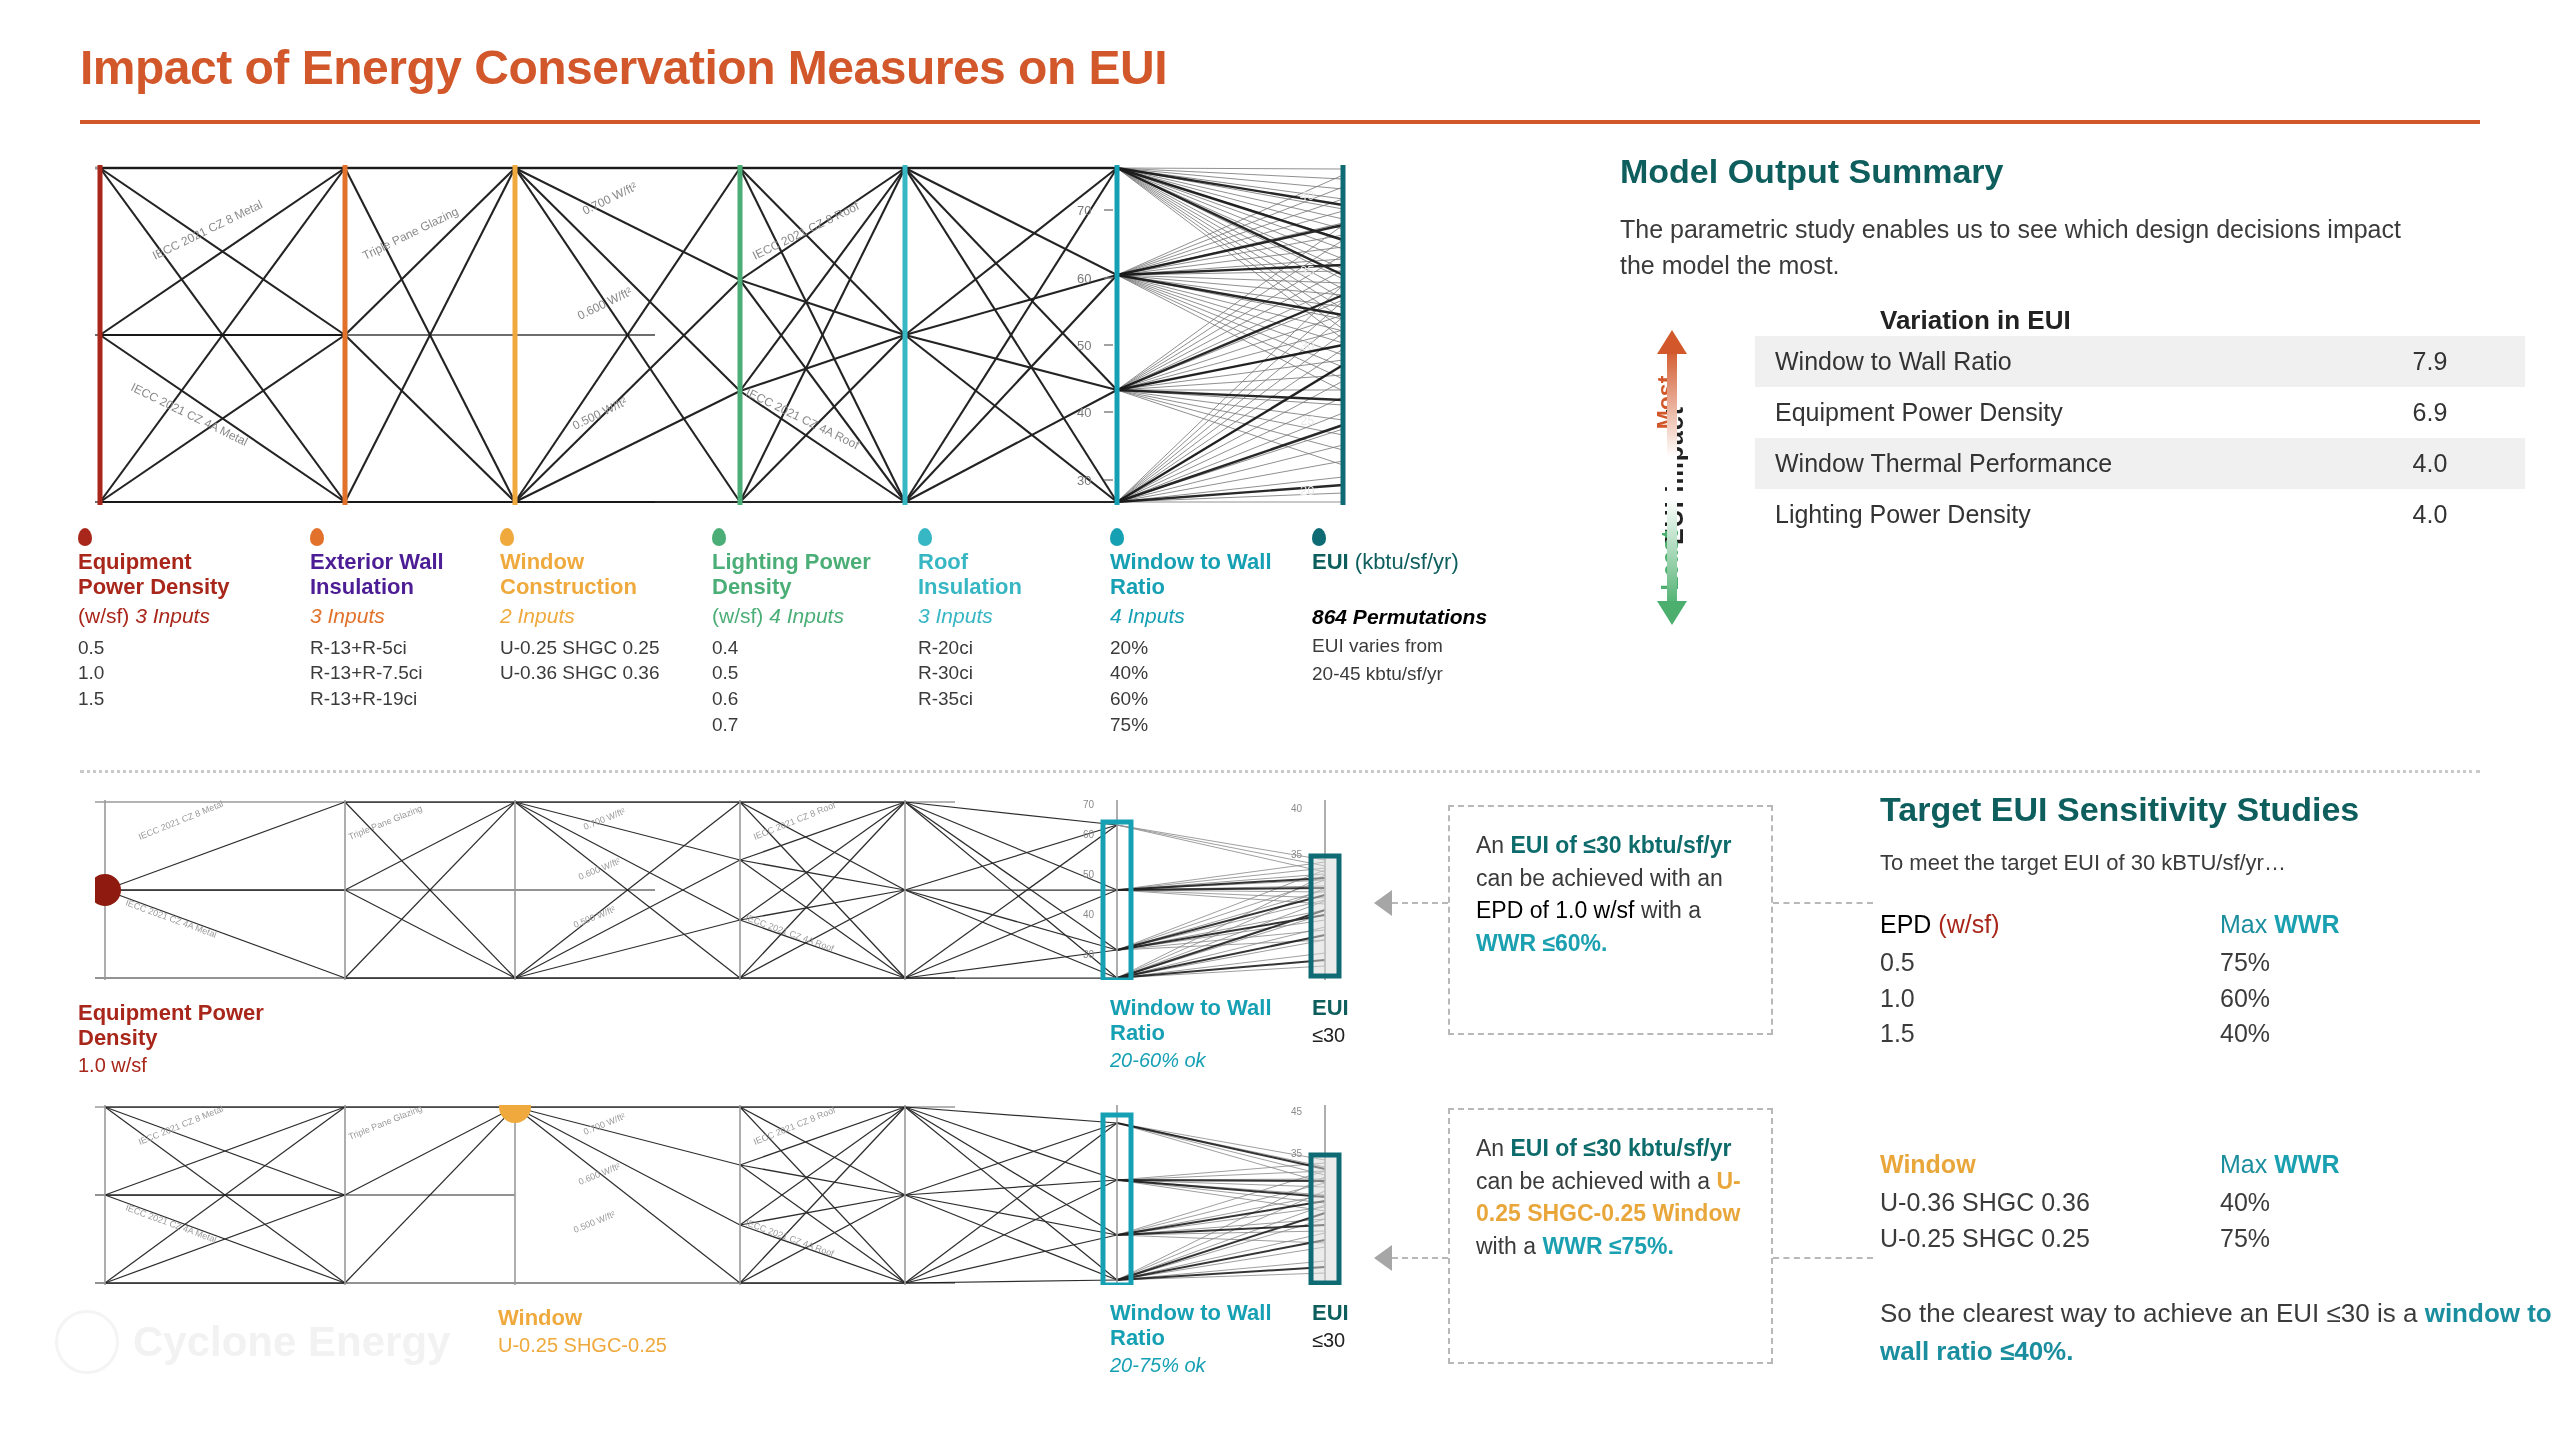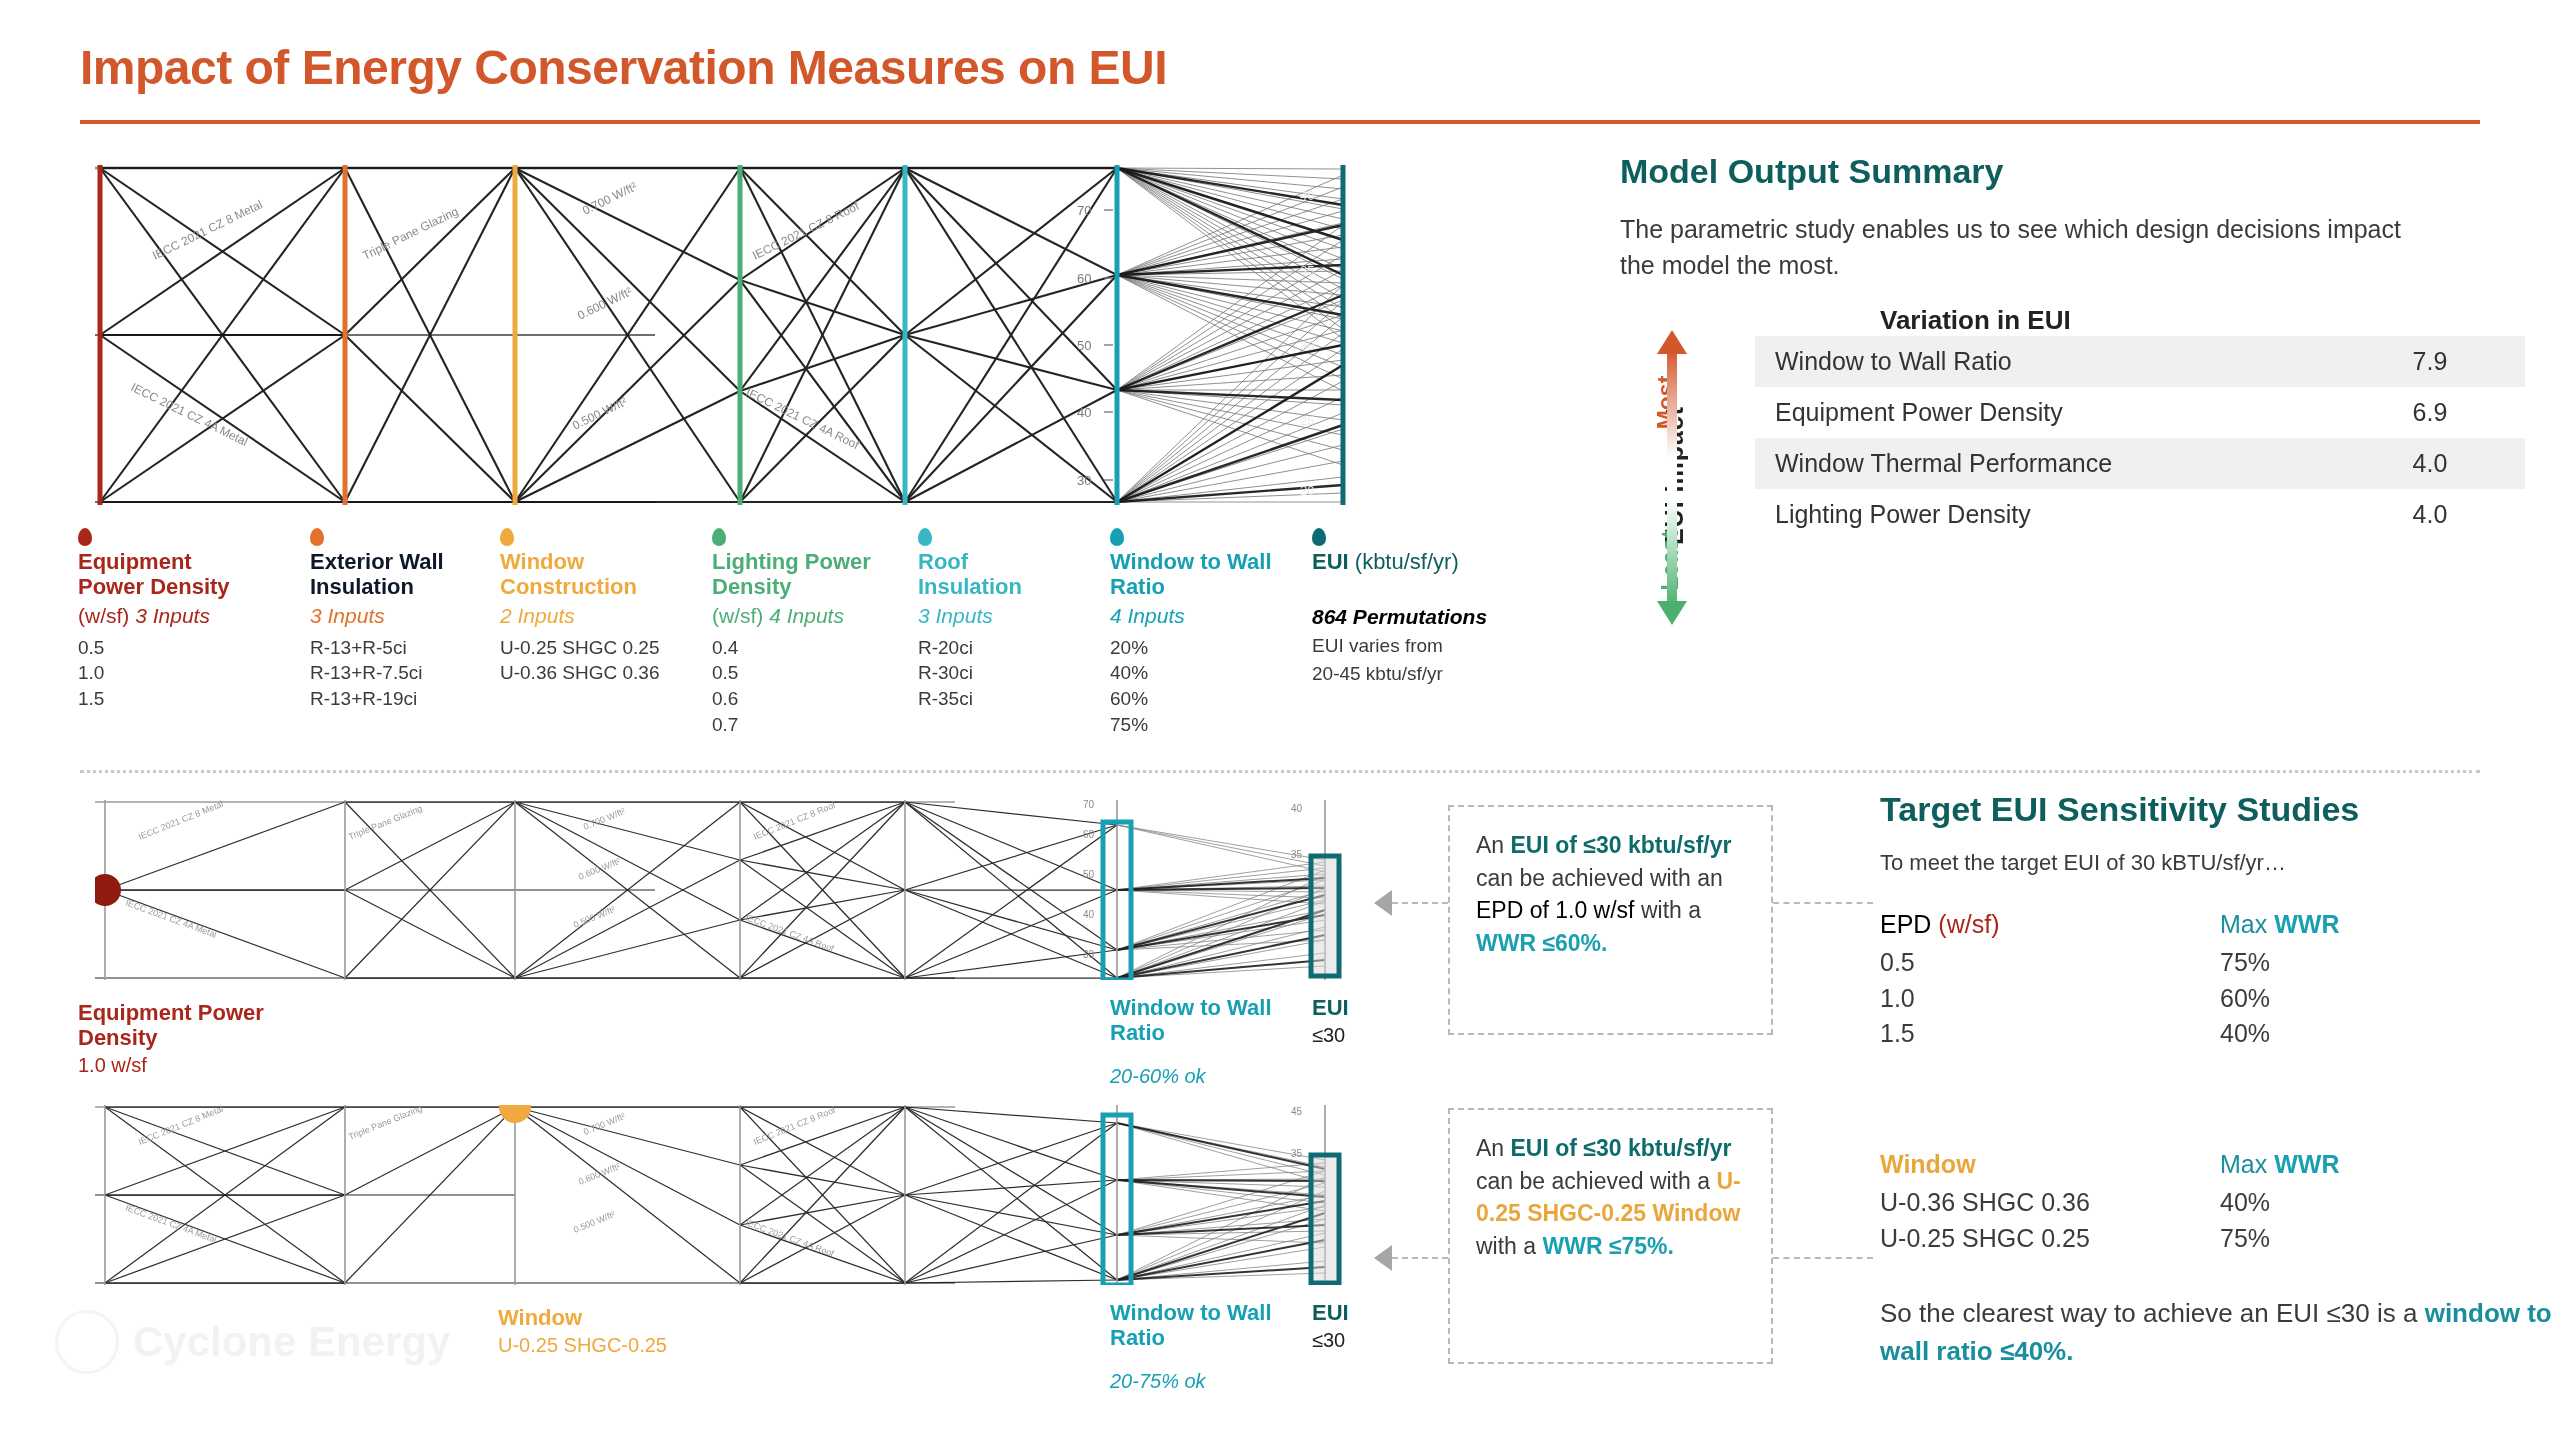--- a/index.html
+++ b/index.html
@@ -52,21 +52,21 @@
     position:absolute;left:80px;top:770px;width:2400px;height:0;
     border-top:3px dotted #c9c9c9;
   }
   
   #mid-chart-1{position:absolute;left:95px;top:800px;width:1260px;height:180px;}
   #mid-chart-2{position:absolute;left:95px;top:1105px;width:1260px;height:180px;}
   
   .chart-label{position:absolute;}
   .cl-title{font-size:22px;font-weight:bold;line-height:1.14;}
   .cl-val{font-size:20px;line-height:1.3;margin-top:2px;}
-  .cl-ital{font-size:20px;font-style:italic;line-height:1.3;margin-top:18px;}
+  .cl-ital{font-size:20px;font-style:italic;line-height:1.3;margin-top:2px;}
   
   .callout{
     position:absolute;
     border:2px dashed #b8b8b8;
     background:#fff;
     box-sizing:border-box;
     padding:22px 26px;
   }
   .callout p{
     margin:0;font-size:23px;line-height:1.42;color:#3b3b3b;
@@ -362,21 +362,21 @@
   <div class="param-sub" style="color:#A8261A"><span class="unit">(w/sf)</span> <span>3 Inputs</span></div>
   <div class="param-vals">
     <div>0.5</div>
     <div>1.0</div>
     <div>1.5</div>
   </div>
 </div>
 
 <div class="param-col" style="left:310px;width:185px;">
   <div class="param-dot" style="background:#E2712B"></div>
-  <div class="param-title" style="color:#0f172a">Exterior Wall Insulation</div>
+  <div class="param-title" style="color:#4c1d95">Exterior Wall Insulation</div>
   <div class="param-sub" style="color:#E2712B"><span>3 Inputs</span></div>
   <div class="param-vals">
     <div>R-13+R-5ci</div>
     <div>R-13+R-7.5ci</div>
     <div>R-13+R-19ci</div>
   </div>
 </div>
 
 <div class="param-col" style="left:500px;width:215px;">
   <div class="param-dot" style="background:#EFA93C"></div>

